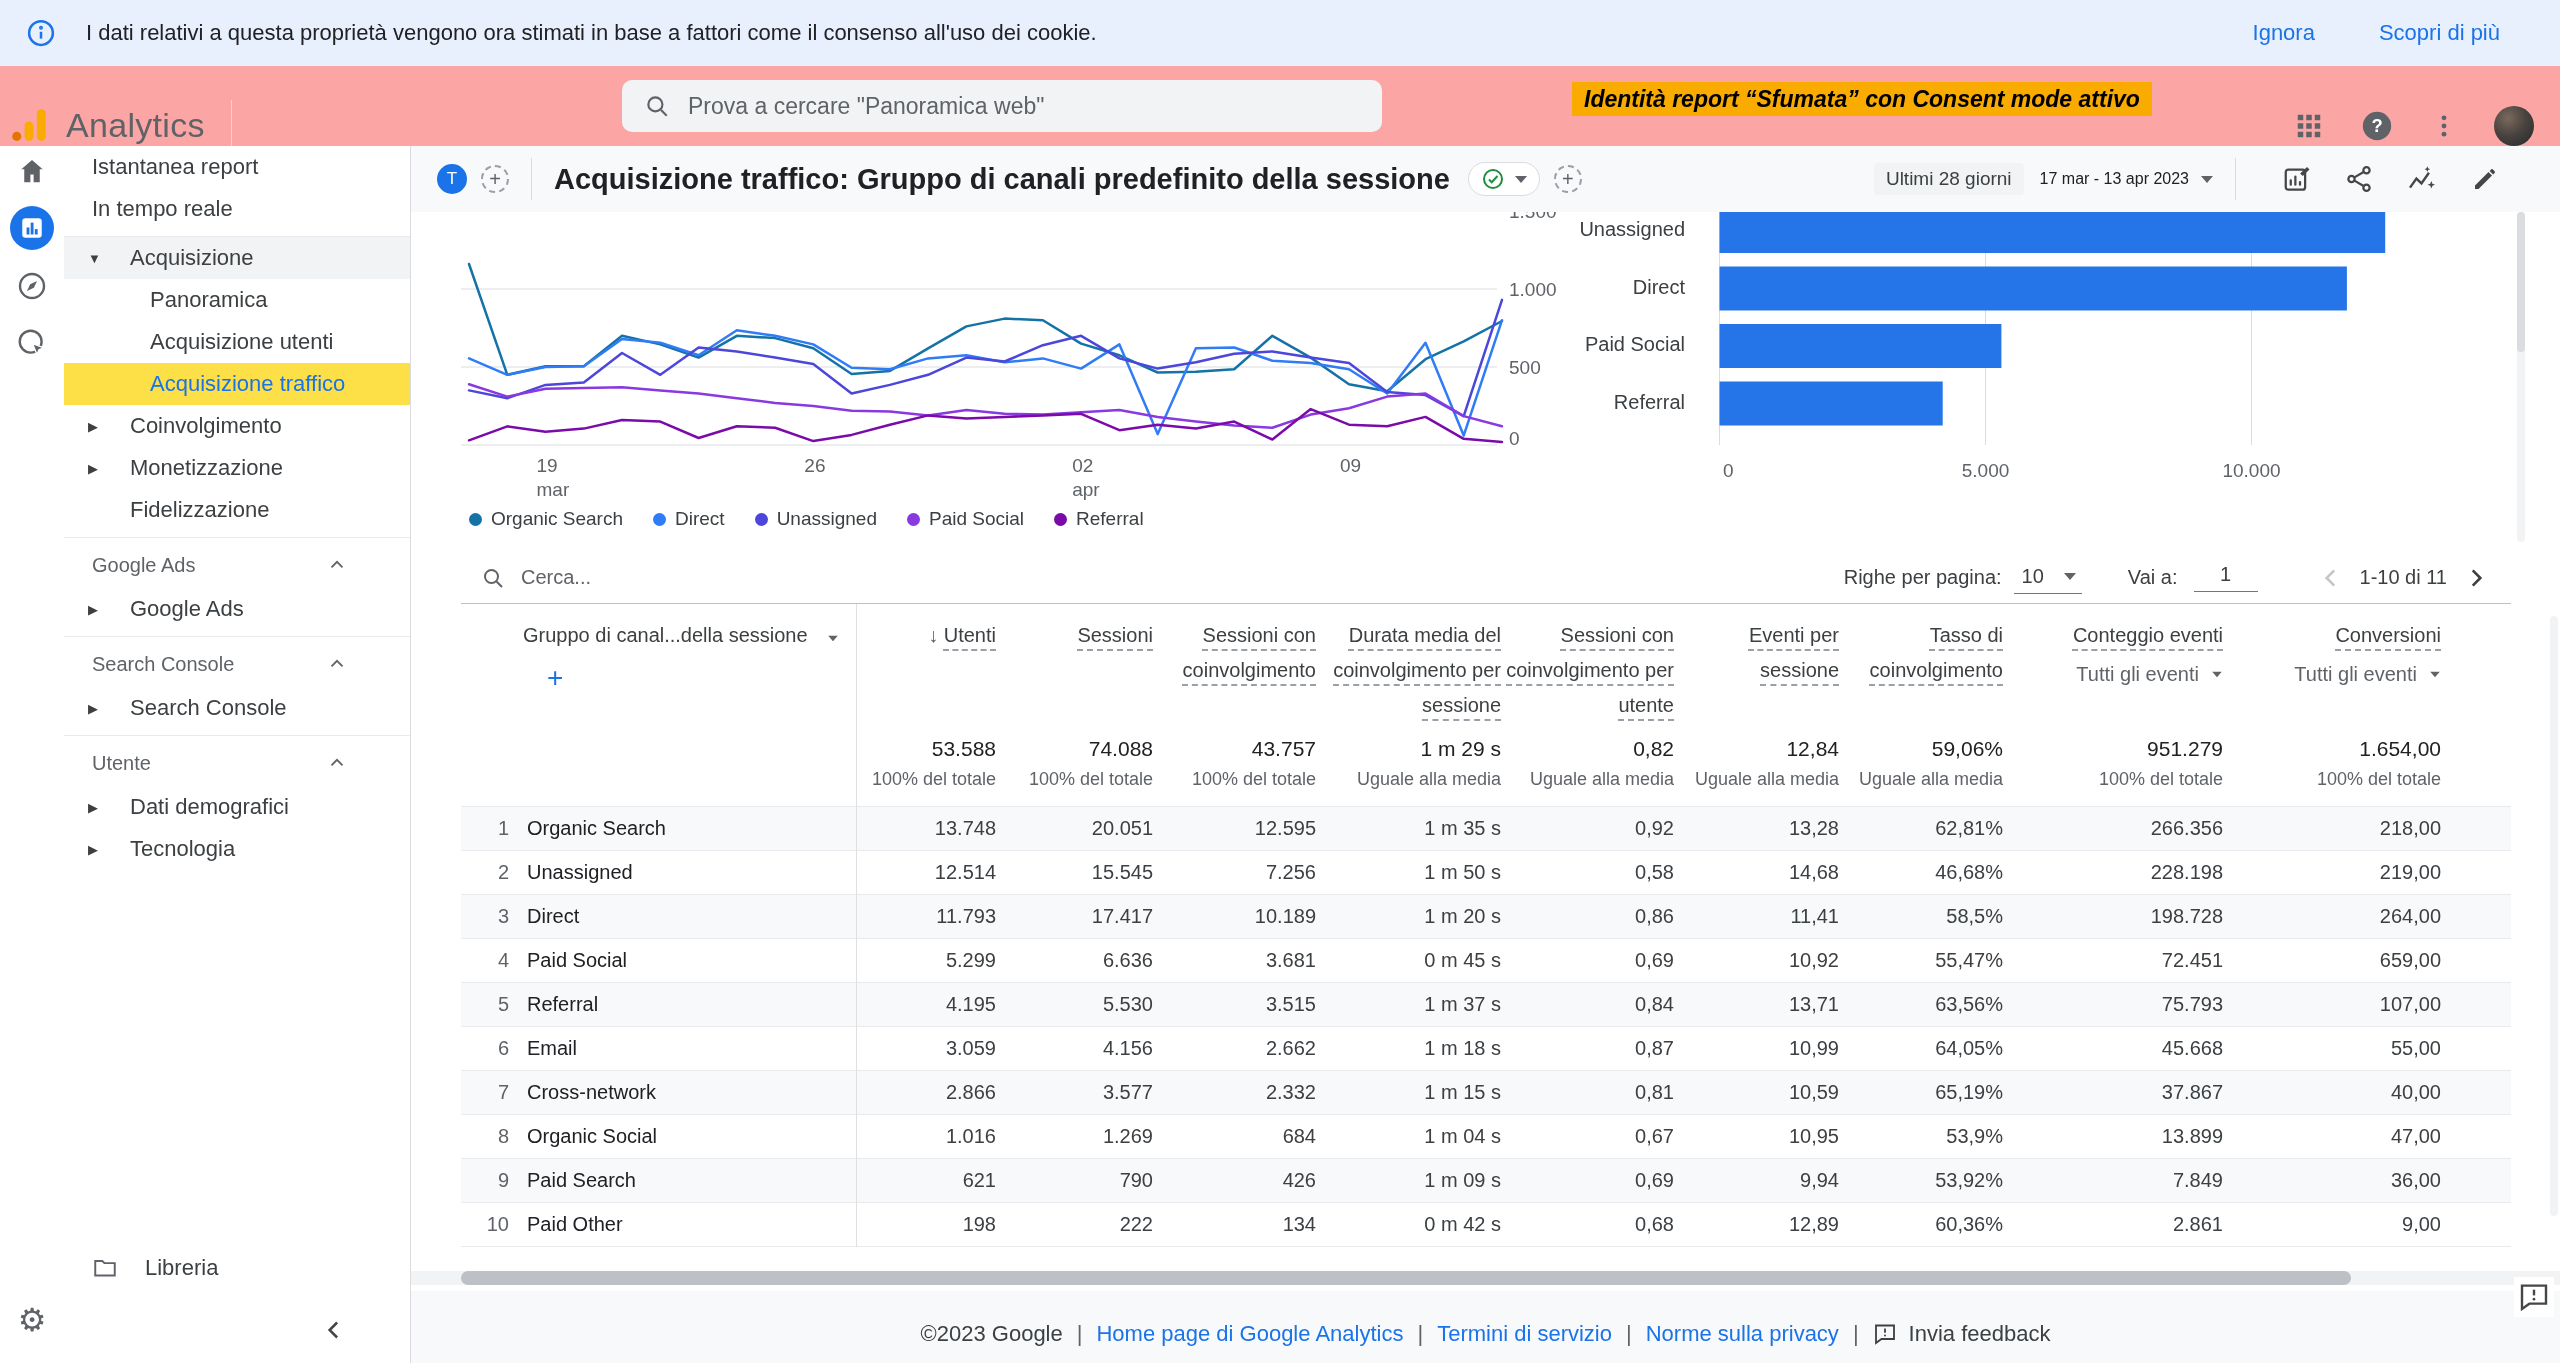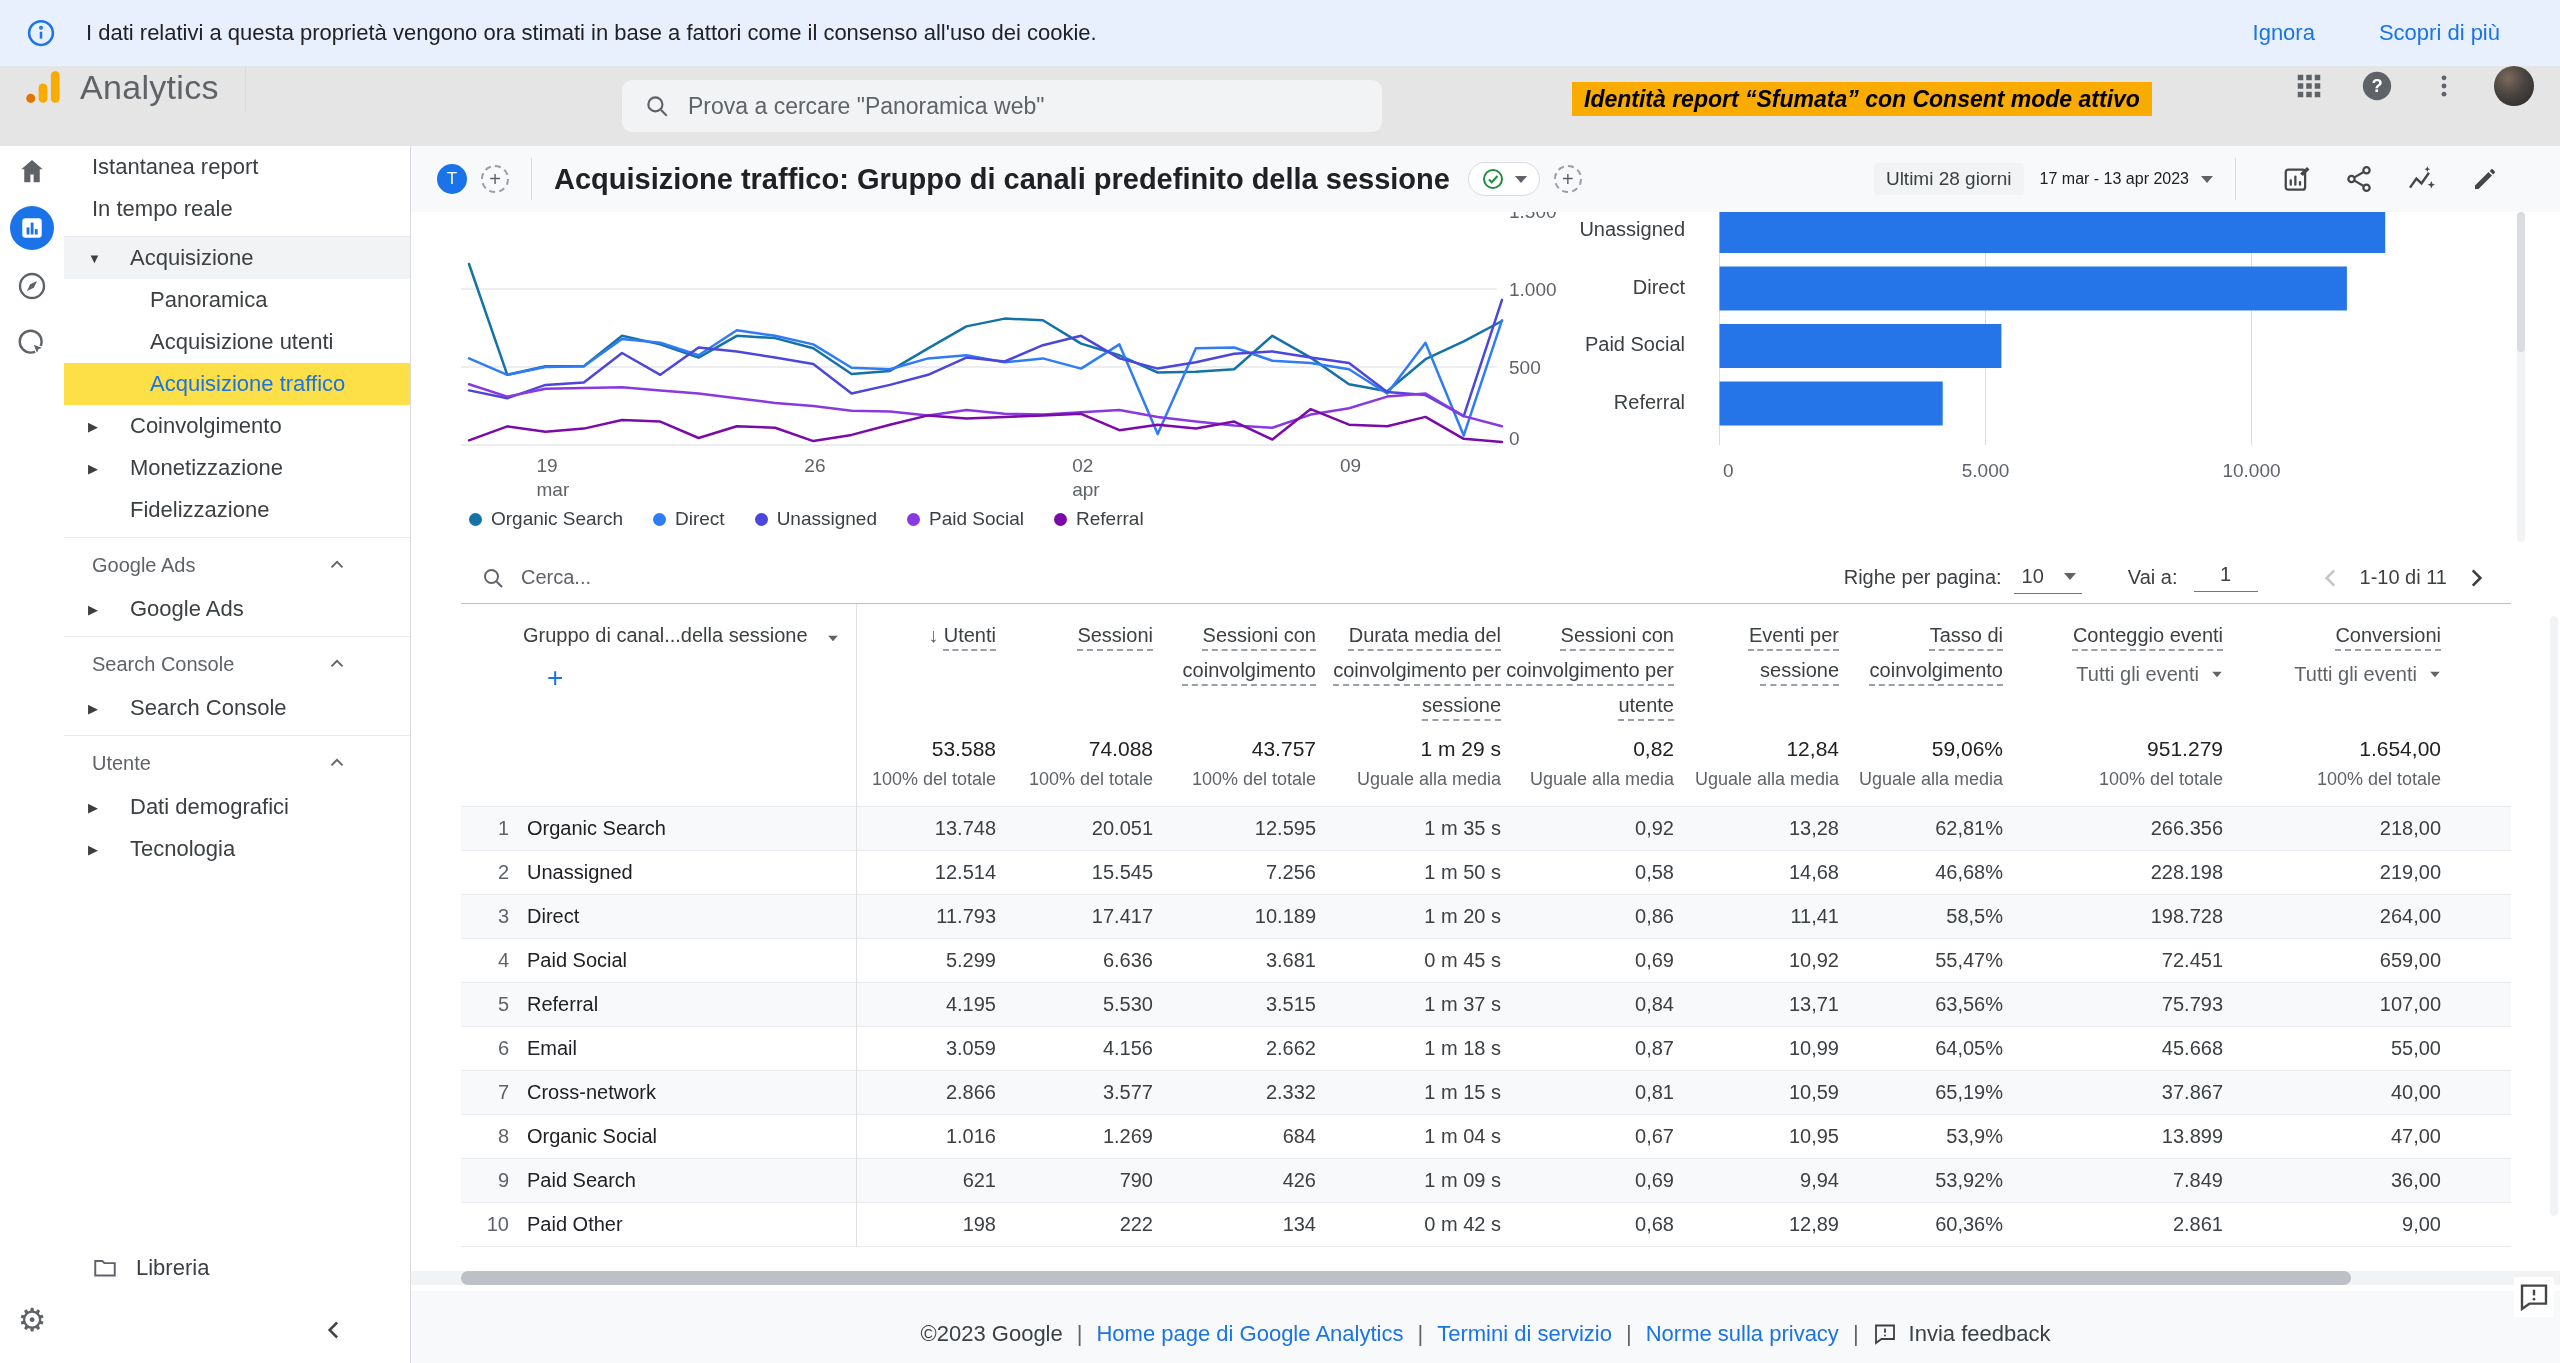--- a/index.html
+++ b/index.html
@@ -8,21 +8,21 @@
   body { font-family:"Liberation Sans", sans-serif; color:#202124; background:#fff; }
   a { text-decoration:none; }
 
   
   .banner { height:66px; background:#E8F0FE; display:flex; align-items:center; padding:0 60px 0 26px; }
   .banner .msg { font-size:22px; color:#202124; margin-left:30px; }
   .banner .spacer { flex:1; }
   .banner .blink { color:#1A73E8; font-weight:500; font-size:22px; margin-left:64px; cursor:pointer; }
 
   
-  .appbar { height:80px; display:flex; align-items:flex-start; padding:0 26px 0 22px; position:relative; background:#e5e5e5; }
+  .appbar { height:80px; display:flex; align-items:flex-end; padding:0 26px 0 8px; position:relative; background:#fca5a5; }
   .logo-wrap { display:flex; align-items:center; }
   .product { font-size:34px; color:#5F6368; margin-left:16px; letter-spacing:.3px; }
   .appbar .vdiv { width:1px; height:46px; background:#DADCE0; margin-left:26px; }
   .searchbox { position:absolute; left:622px; top:14px; width:760px; height:52px; background:#F1F3F4; border-radius:10px; display:flex; align-items:center; padding:0 22px; }
   .searchbox input { border:none; background:transparent; outline:none; font-size:23px; color:#202124; width:100%; margin-left:18px; font-family:inherit; }
   .searchbox input::placeholder { color:#5F6368; }
   .consent-badge { position:absolute; left:1572px; top:16px; height:34px; background:#F9AB00; color:#000; font-size:23px; font-style:italic; font-weight:700; display:flex; align-items:center; padding:0 12px; }
   .appbar-actions { margin-left:auto; display:flex; align-items:center; gap:36px; }
   .iconbtn { display:flex; align-items:center; justify-content:center; cursor:pointer; color:#5F6368; background:none; border:none; }
   .avatar { width:40px; height:40px; border-radius:50%; background:radial-gradient(circle at 35% 30%, #7a6a5c 0%, #4a4440 45%, #24262b 100%); cursor:pointer; }
@@ -36,21 +36,21 @@
   .sidenav { width:346px; flex:none; position:relative; font-size:22px; color:#3C4043; }
   .nav-item { height:42px; display:flex; align-items:center; padding-left:28px; cursor:pointer; }
   .nav-head { height:46px; display:flex; align-items:center; padding-left:28px; color:#5F6368; font-size:20px; position:relative; margin-top:4px; cursor:pointer; }
   .nav-head .chev { position:absolute; left:262px; top:12px; }
   .nav-exp { padding-left:66px; position:relative; }
   .nav-exp .tri { position:absolute; left:24px; font-size:13px; color:#3C4043; }
   .nav-child { padding-left:86px; }
   .nav-child.selected { background:#fde047; color:#1A73E8; font-weight:500; }
   .current-parent { background:#F1F3F4; }
   .nav-div { height:1px; background:#E8EAED; margin-top:6px; }
-  .library { position:absolute; left:28px; bottom:82px; display:flex; align-items:center; gap:18px; font-size:22px; color:#3C4043; cursor:pointer; }
+  .library { position:absolute; left:28px; bottom:82px; display:flex; align-items:center; gap:27px; font-size:22px; color:#3C4043; cursor:pointer; }
   .collapse-btn { position:absolute; left:255px; bottom:12px; cursor:pointer; color:#444746; }
 
   
   .main { flex:1; position:relative; border-left:1px solid #DADCE0; background:#fff; }
   .toolbar { height:66px; background:#F8F9FA; display:flex; align-items:center; padding:0 60px 0 26px; }
   .tavatar { width:30px; height:30px; border-radius:50%; background:#1A73E8; color:#fff; font-size:17px; font-weight:500; display:flex; align-items:center; justify-content:center; flex:none; }
   .dashplus { width:28px; height:28px; border-radius:50%; border:2px dashed #9AA0A6; color:#5F6368; font-size:20px; display:flex; align-items:center; justify-content:center; margin-left:14px; cursor:pointer; flex:none; background:none; }
   .toolbar .vdiv { width:1px; height:42px; background:#DADCE0; margin:0 22px; }
   .rtitle { font-size:29px; color:#202124; white-space:nowrap; }
   .check-pill { display:inline-flex; align-items:center; gap:10px; border:1px solid #DADCE0; border-radius:17px; padding:4px 12px; margin-left:18px; cursor:pointer; background:#fff; }

